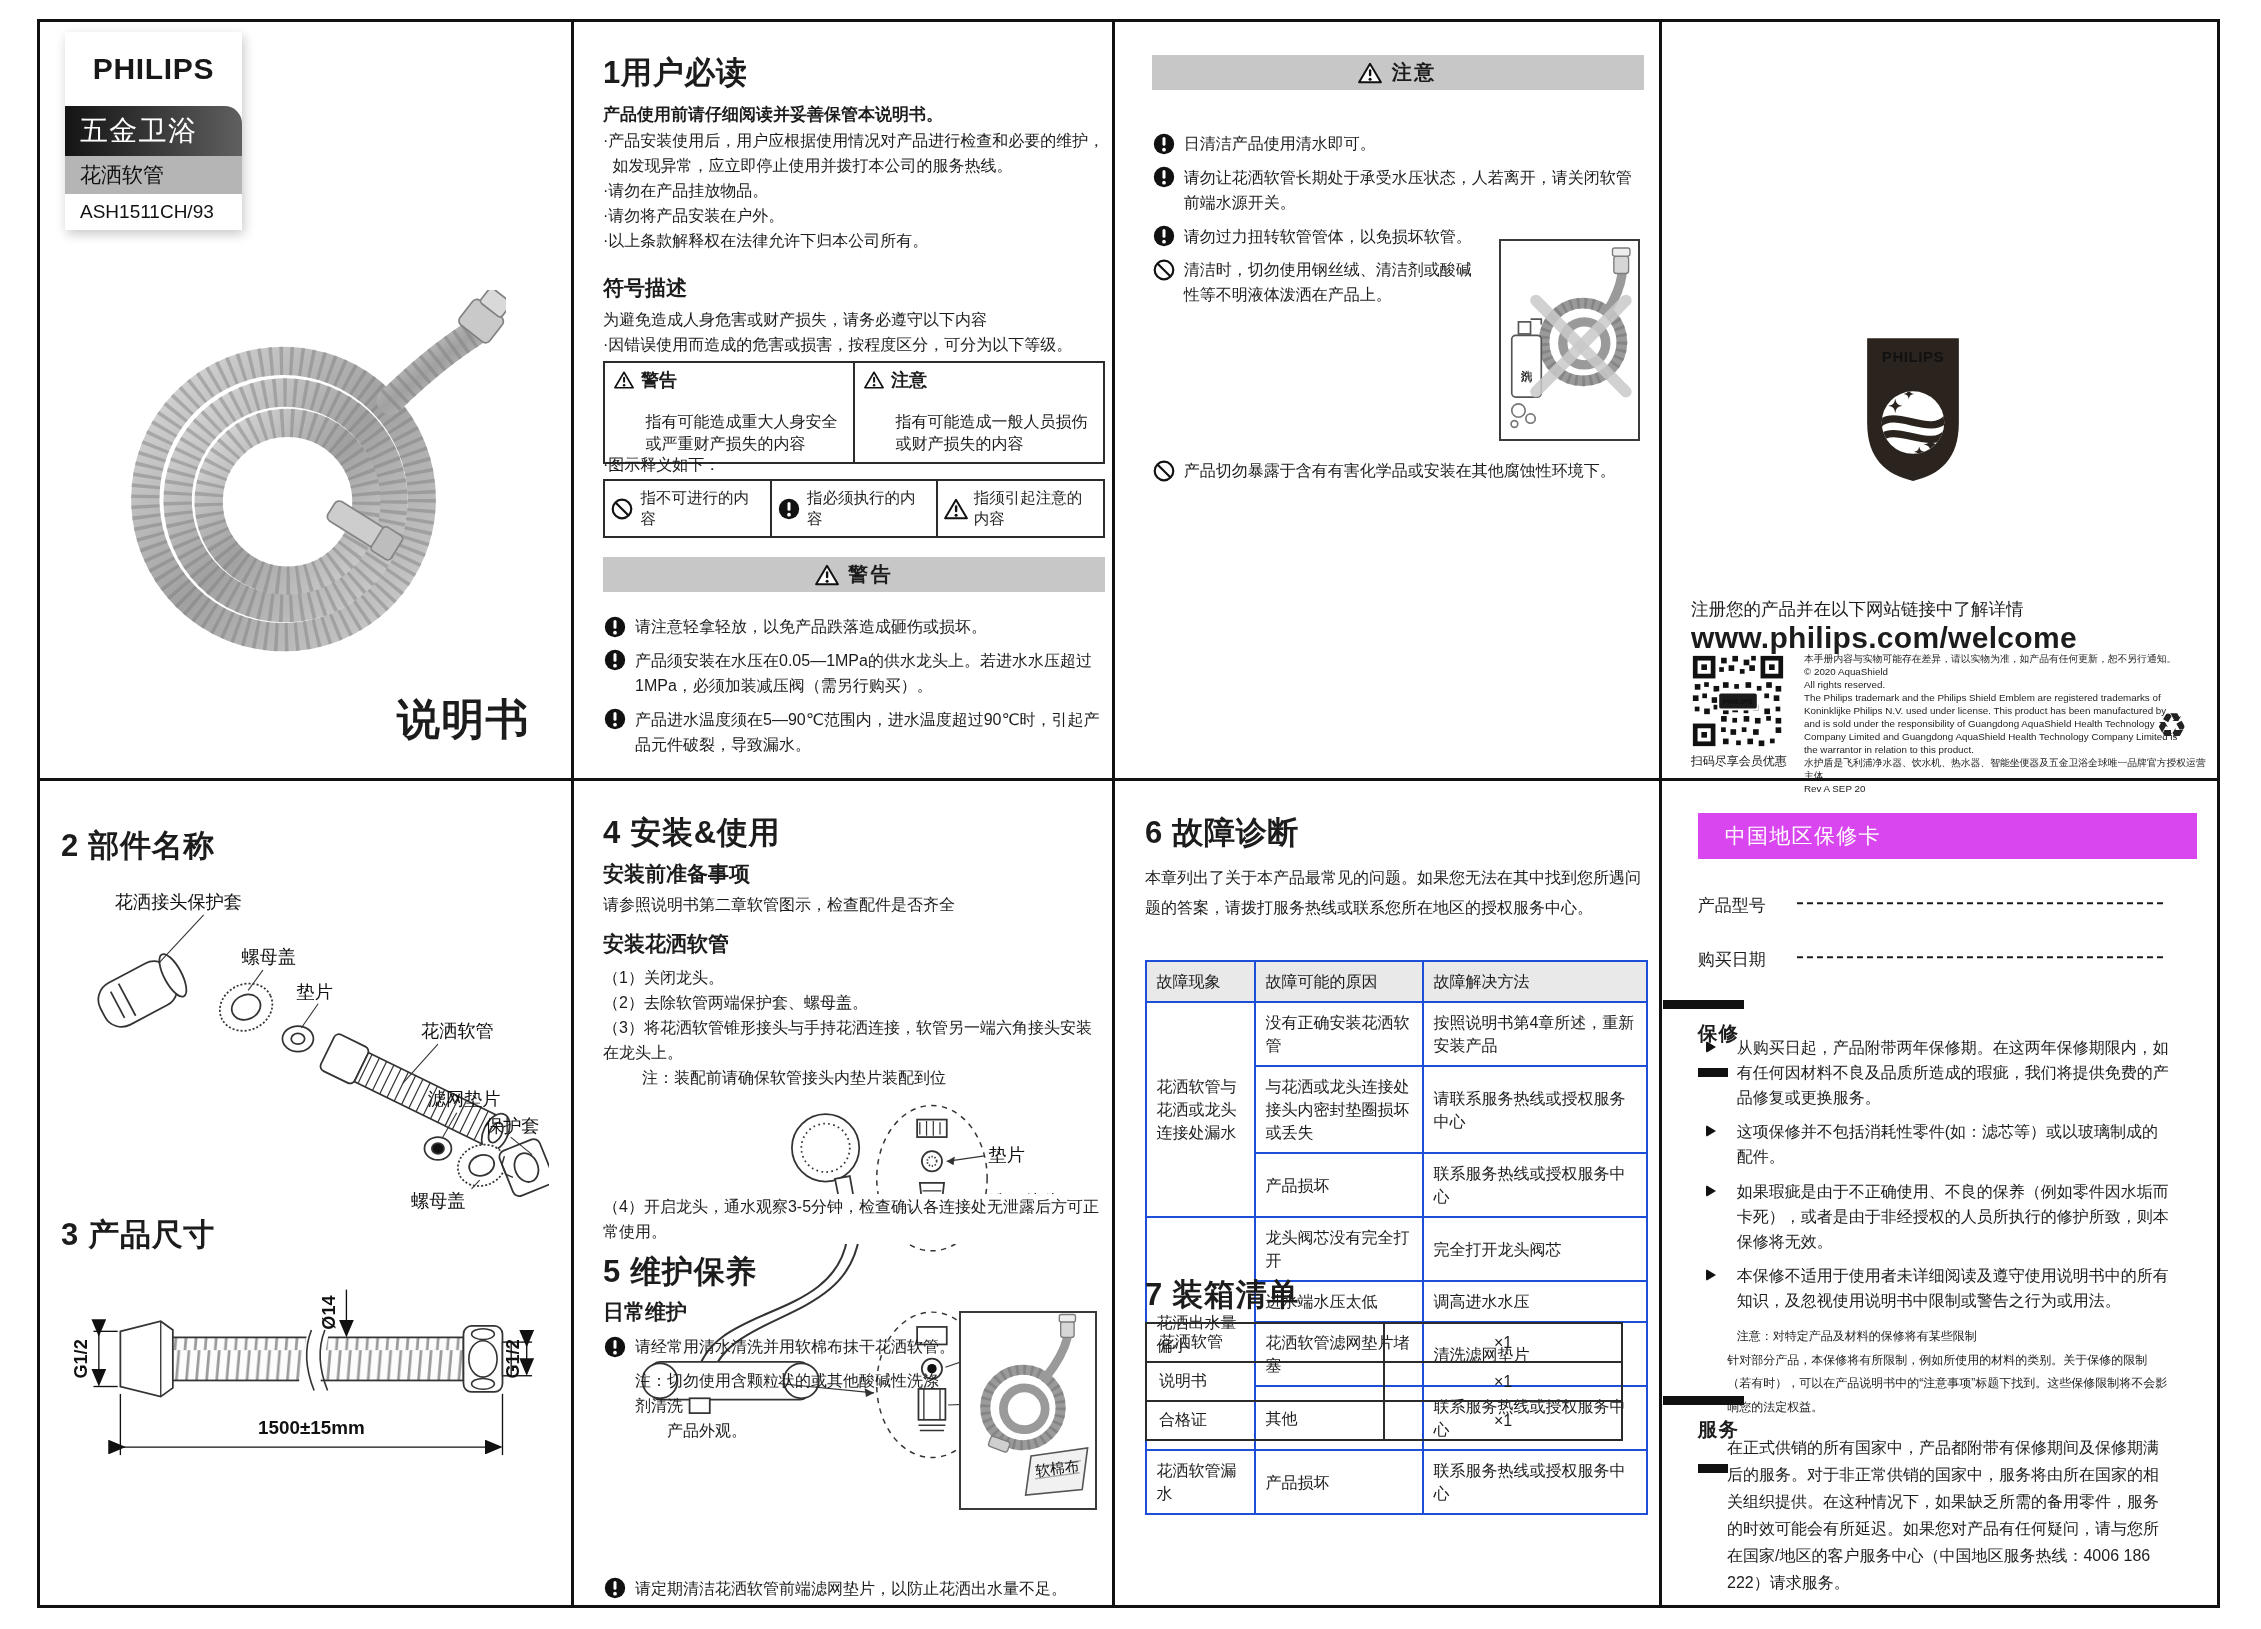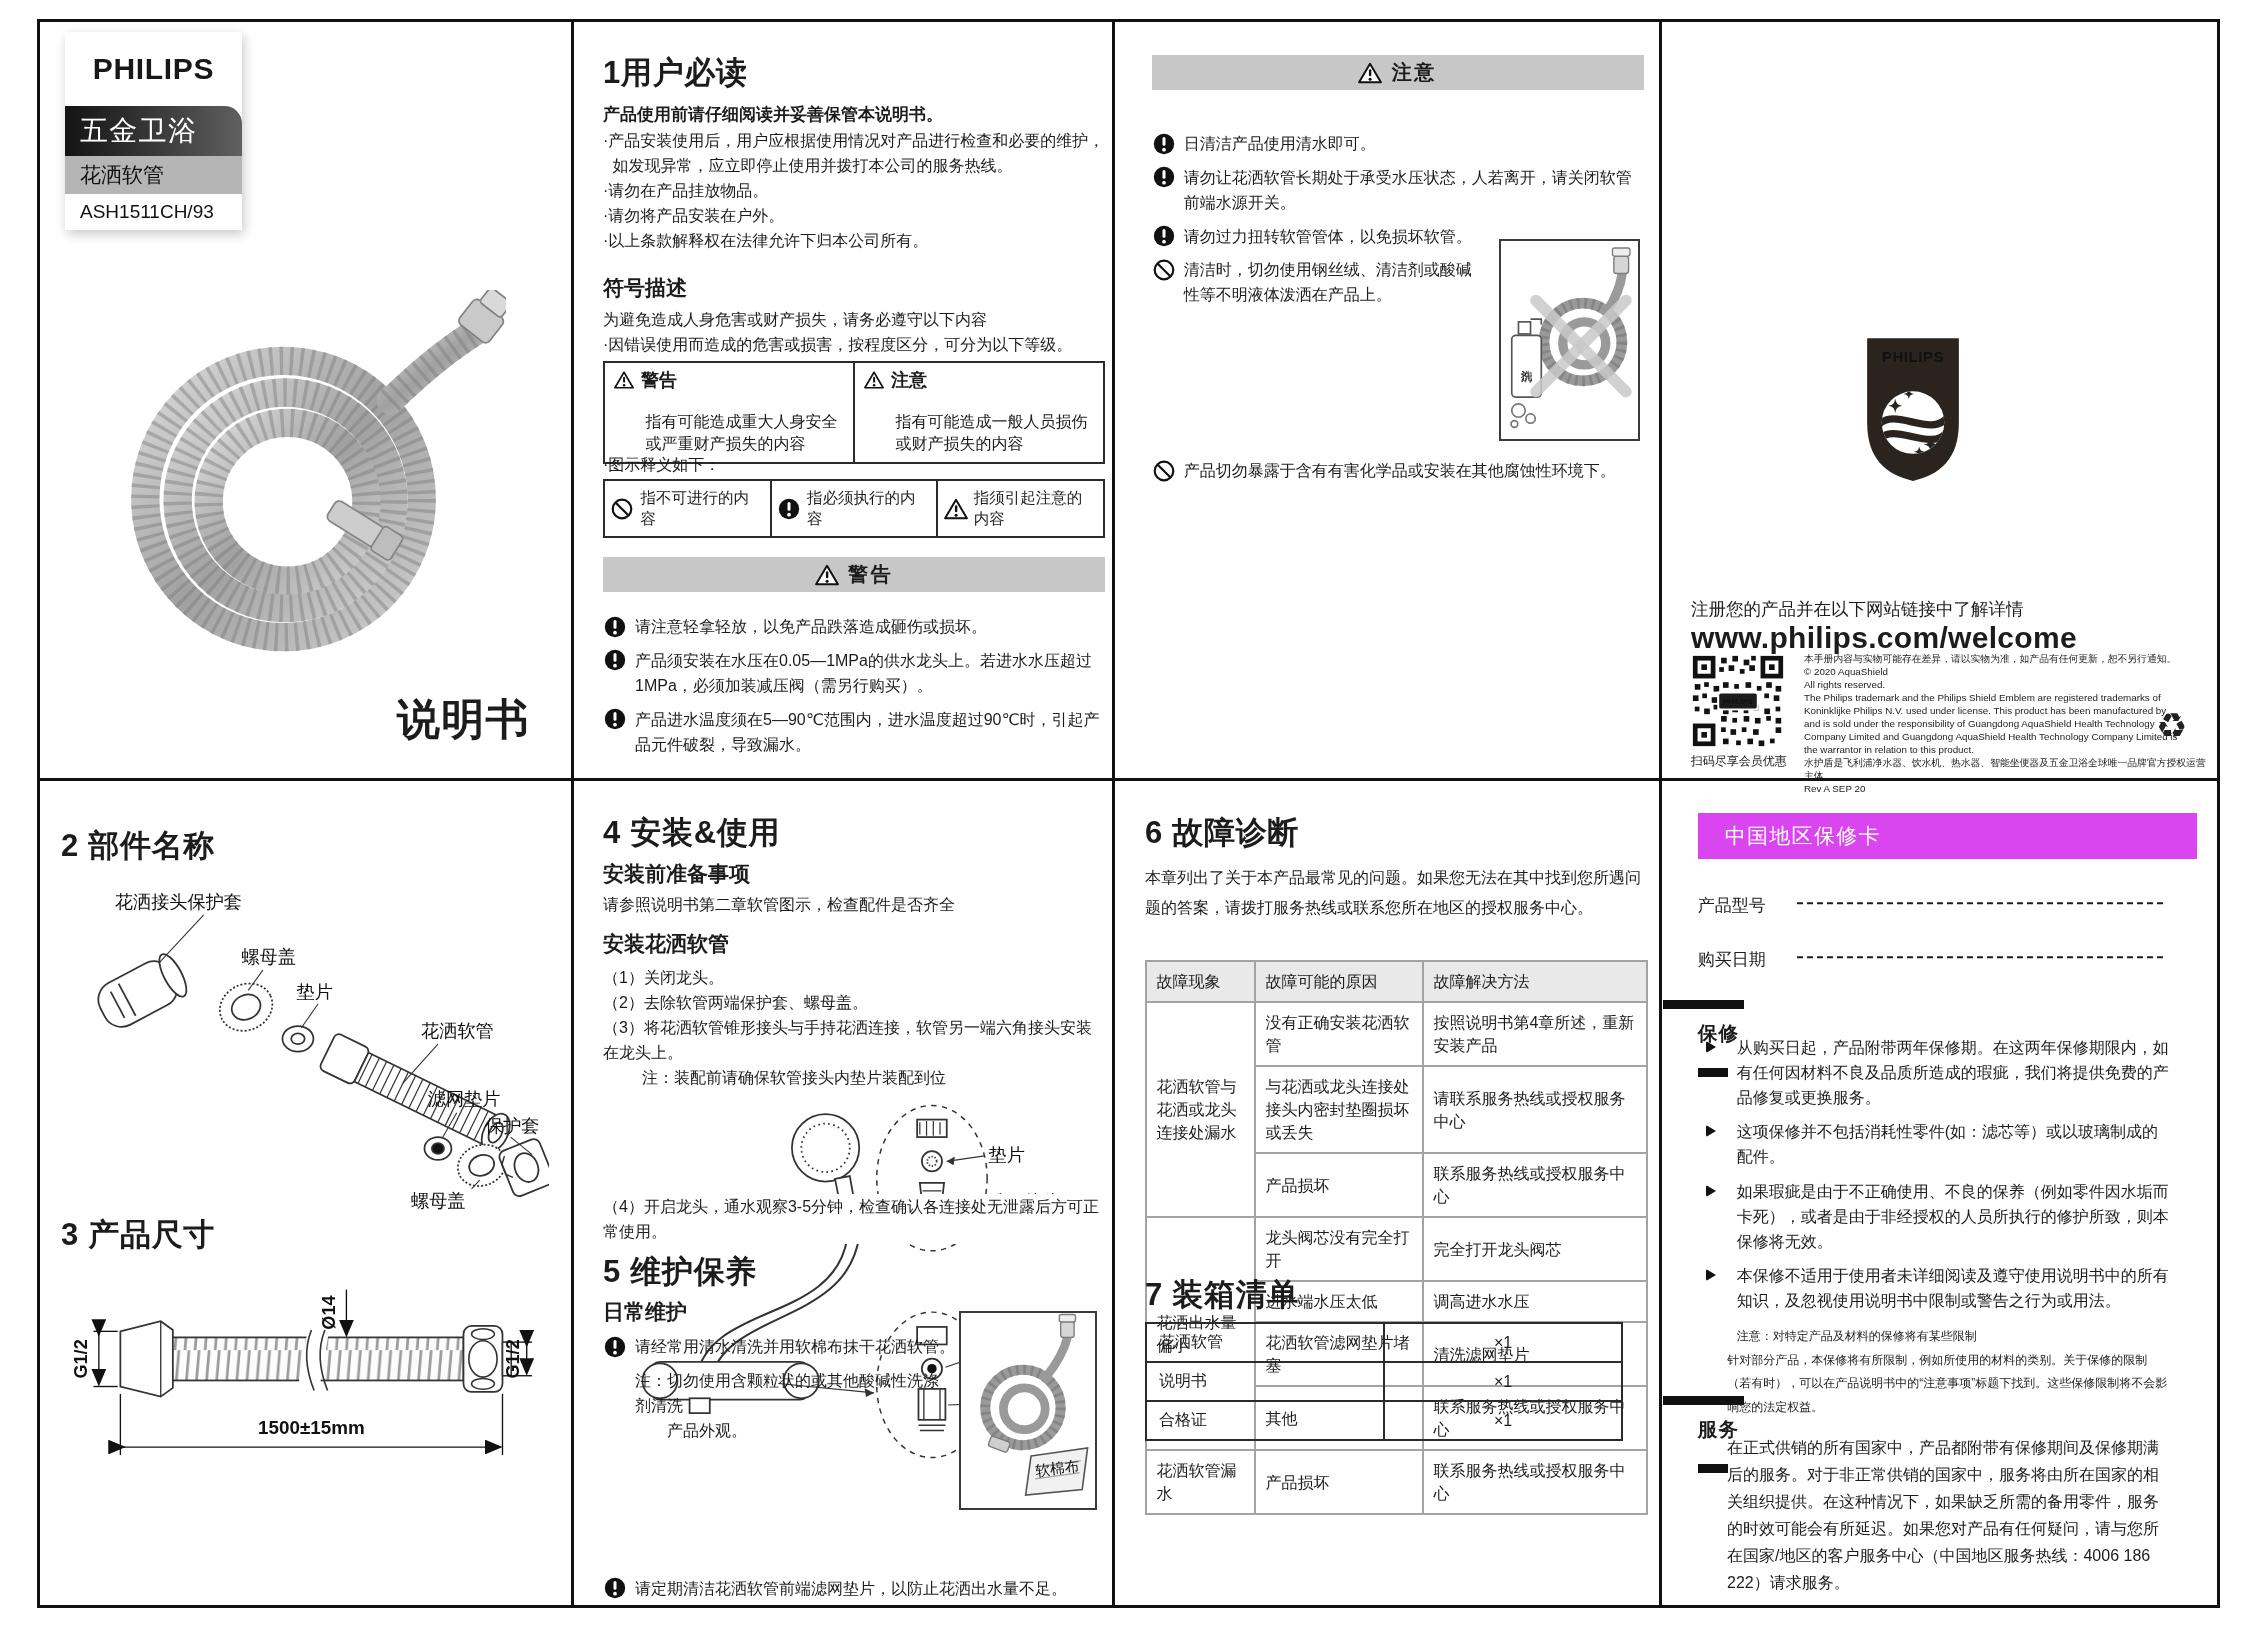--- a/index.html
+++ b/index.html
@@ -40,21 +40,21 @@
   .lvl-table{width:502px;table-layout:fixed;}
   .lvl-table td{border:2px solid #2b2b2b;padding:6.7px 9.4px 8px 9.4px;vertical-align:top;font-size:16px;line-height:21.6px;}
   .cellhead{display:flex;align-items:center;gap:6.7px;font-weight:700;font-size:18px;margin-bottom:2.7px;}
   .celldesc{padding-left:31px;margin-top:20px;}
 
   .leg-table{width:502px;table-layout:fixed;}
   .leg-table td{border:2px solid #2b2b2b;padding:6.7px 5.4px;font-size:15.5px;}
   .leg-cell{display:flex;align-items:center;gap:6px;}
 
   .fault-table{width:502px;table-layout:fixed;font-size:16px;line-height:23px;}
-  .fault-table th,.fault-table td{border:2px solid #a3a3a3;padding:8px 9.4px;text-align:left;vertical-align:middle;font-weight:400;}
+  .fault-table th,.fault-table td{border:2px solid #1d4ed8;padding:8px 9.4px;text-align:left;vertical-align:middle;font-weight:400;}
   .fault-table th{background:#e9e9e9;}
 
   .pack-table{width:478px;table-layout:fixed;font-size:16px;}
   .pack-table td{border:2px solid #2b2b2b;padding:8px 12px;}
   .pack-table td.qty{text-align:center;}
 
   
   .gray-banner{background:#d946ef;color:#fff;font-size:21px;display:flex;align-items:center;padding-left:27px;height:46px;letter-spacing:1.3px;}
   .frow{display:flex;align-items:center;gap:31px;font-size:17px;}
   .frow .dash{flex:1;border-bottom:2.7px dashed #1d1d1d;transform:translateY(-2.7px);}

